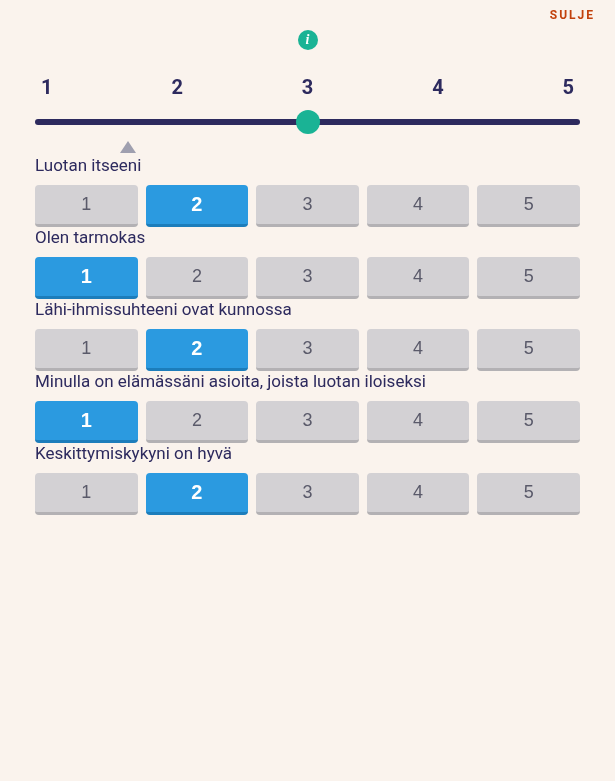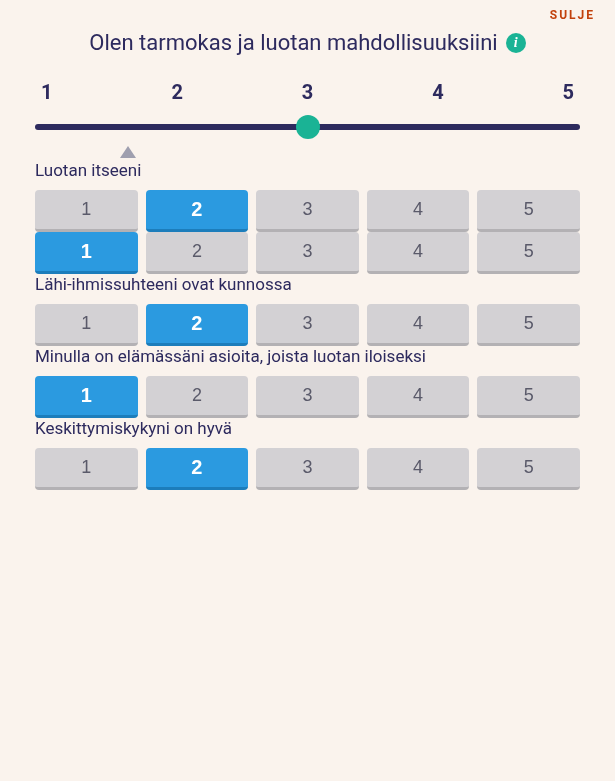--- a/index.html
+++ b/index.html
@@ -140,21 +140,20 @@
     }
   </style>
 </head>
 <body>
 
 <div class="close-btn">SULJE</div>
 
 <div class="container">
 
   <div class="subtitle-row">
-    <div class="subtitle">Olen tarmokas ja luotan mahdollisuuksiini</div>
     <div class="info-icon">i</div>
   </div>
 
   <div class="scale-labels">
     <div class="scale-label">1</div>
     <div class="scale-label">2</div>
     <div class="scale-label">3</div>
     <div class="scale-label">4</div>
     <div class="scale-label">5</div>
   </div>
@@ -171,20 +170,21 @@
         <div class="question-label">Luotan itseeni</div>
         <div class="rating-row">
           <button class="rating-btn">1</button>
           <button class="rating-btn selected">2</button>
           <button class="rating-btn">3</button>
           <button class="rating-btn">4</button>
           <button class="rating-btn">5</button>
         </div>
       </div>
       <div class="question-block">
+        <div class="question-label">Olen tarmokas</div>
         <div class="rating-row">
           <button class="rating-btn selected">1</button>
           <button class="rating-btn">2</button>
           <button class="rating-btn">3</button>
           <button class="rating-btn">4</button>
           <button class="rating-btn">5</button>
         </div>
       </div>
       <div class="question-block">
         <div class="question-label">Lähi-ihmissuhteeni ovat kunnossa</div>

